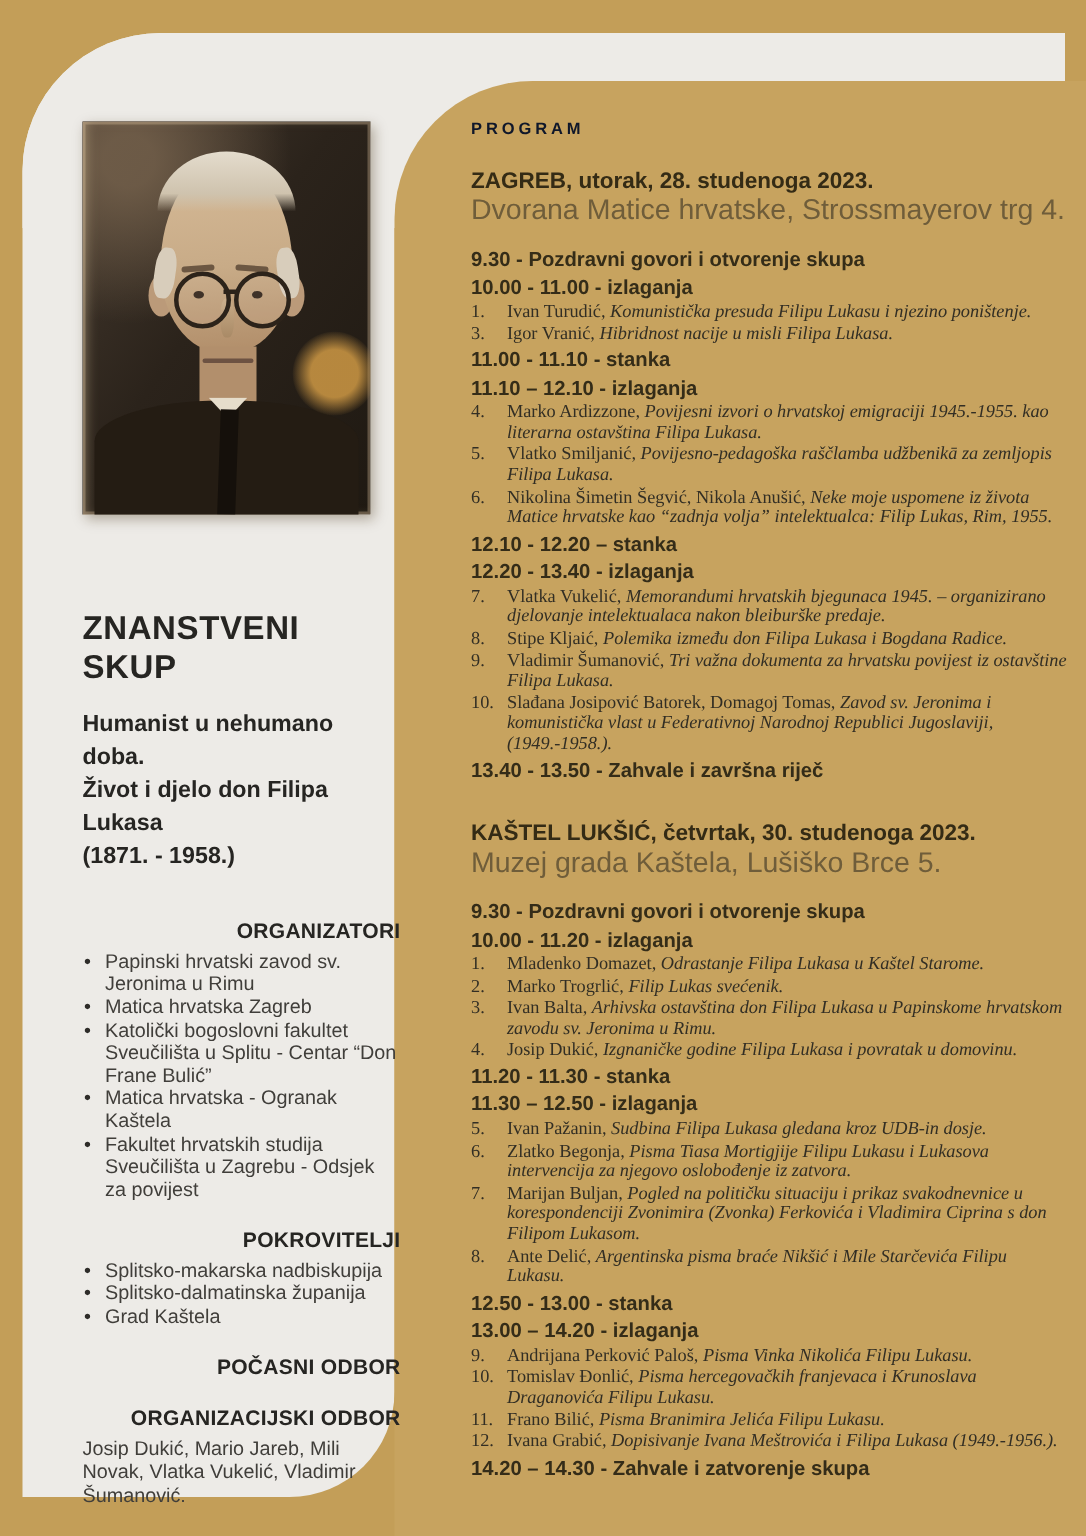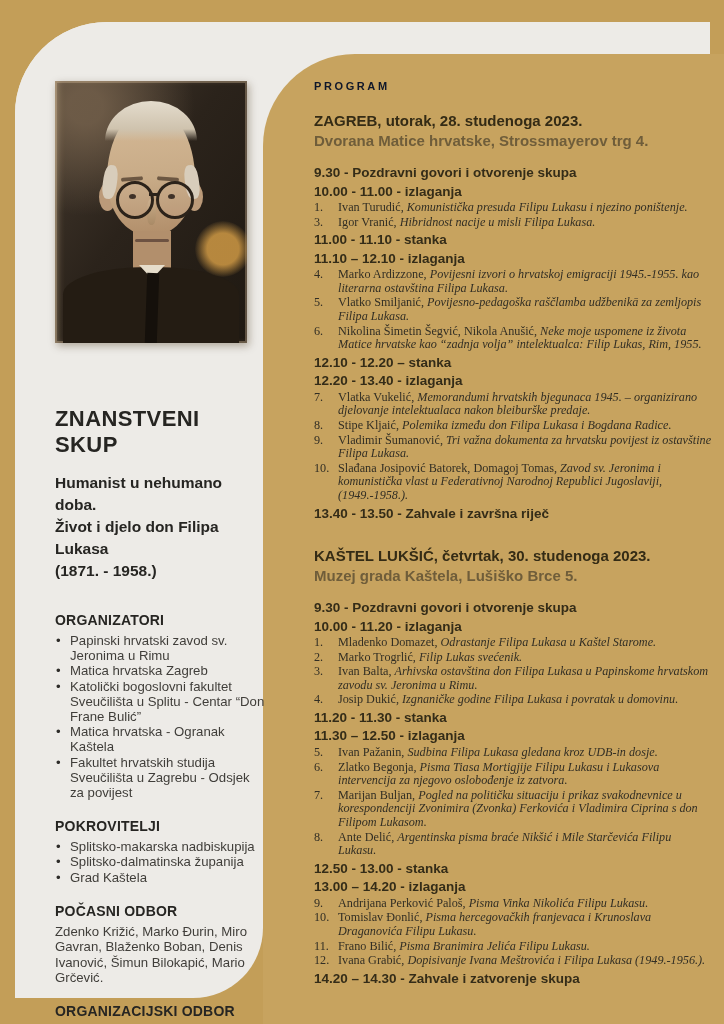--- a/index.html
+++ b/index.html
@@ -45,33 +45,33 @@
     border-radius:48% 48% 0 0 / 34% 34% 0 0;}
   .ph-collar{position:absolute;left:84px;top:184px;width:26px;height:14px;background:#e6ddcb;
     clip-path:polygon(0 0,100% 0,50% 100%);}
   .ph-tie{position:absolute;left:91px;top:192px;width:12px;height:70px;background:#15100b;transform:rotate(2deg);}
   .ph-stain{position:absolute;left:140px;top:140px;width:56px;height:56px;border-radius:50%;
     background:radial-gradient(circle,#d09a45 0 40%,rgba(208,154,69,0) 72%);opacity:.85;}
 
   .side-col{position:absolute;left:55px;top:406px;width:212px;color:#2a2825;}
   .event-title{font-size:22px;font-weight:700;letter-spacing:.4px;margin:0 0 14px;color:#262522;}
   .event-subtitle{font-size:15.5px;font-weight:700;line-height:22px;margin:0 0 30px;color:#262522;}
-  .sb-heading{font-size:14px;font-weight:700;margin:18px 0 5px;color:#262522;letter-spacing:.2px;}
+  .sb-heading{font-size:14px;font-weight:700;margin:18px 0 5px;color:#262522;letter-spacing:.2px;text-align:right;}
   .sb-list{list-style:none;margin:0;padding:0;font-size:13.2px;line-height:15.2px;color:#403e3a;}
   .sb-list li{padding-left:15px;position:relative;}
   .sb-list li::before{content:"•";position:absolute;left:1px;top:0;color:#2e2c29;}
   .sb-text{font-size:13.2px;line-height:15.4px;color:#403e3a;}
 
   
   .prog-col{position:absolute;left:314px;top:64px;width:398px;color:#322d23;}
   .prog-heading{font-size:11px;font-weight:700;letter-spacing:2.6px;color:#0f172a;margin:16px 0 20px;}
   .day{margin:0;}
   .day + .day{margin-top:26px;}
   .day-title{font-size:15px;font-weight:700;color:#342b15;line-height:18px;margin:0 0 3px;}
-  .day-venue{font-size:15px;color:#6f5d3a;line-height:16px;margin:0 0 14px;font-weight:bold;}
+  .day-venue{font-size:19px;color:#6f5d3a;line-height:16px;margin:0 0 14px;}
   .p-header{font-size:13.5px;font-weight:700;color:#342c18;line-height:15.5px;margin:3px 0 2px;}
   .p-header.first{margin-top:16px;}
   .p-item{font-family:"Liberation Serif",serif;font-size:12.2px;line-height:13.6px;
     color:#322e24;padding-left:24px;margin:1px 0 0;}
   .p-item .num{display:inline-block;width:24px;margin-left:-24px;}
   .p-item em{font-style:italic;}
 </style>
 </head>
 <body>
 
@@ -125,21 +125,20 @@
         <div class="sb-section">
           <div class="sb-heading">POKROVITELJI</div>
           <ul class="sb-list">
             <li>Splitsko-makarska nadbiskupija</li>
             <li>Splitsko-dalmatinska županija</li>
             <li>Grad Kaštela</li>
           </ul>
         </div>
         <div class="sb-section">
           <div class="sb-heading">POČASNI ODBOR</div>
-          <div class="sb-text">Zdenko Križić, Marko Đurin, Miro Gavran, Blaženko Boban, Denis Ivanović, Šimun Bilokapić, Mario Grčević.</div>
         </div>
         <div class="sb-section">
           <div class="sb-heading">ORGANIZACIJSKI ODBOR</div>
           <div class="sb-text">Josip Dukić, Mario Jareb, Mili Novak, Vlatka Vukelić, Vladimir Šumanović.</div>
         </div>
       </div>
   </div>
 
   <div class="prog-col">
     <div class="prog-heading">PROGRAM</div>

